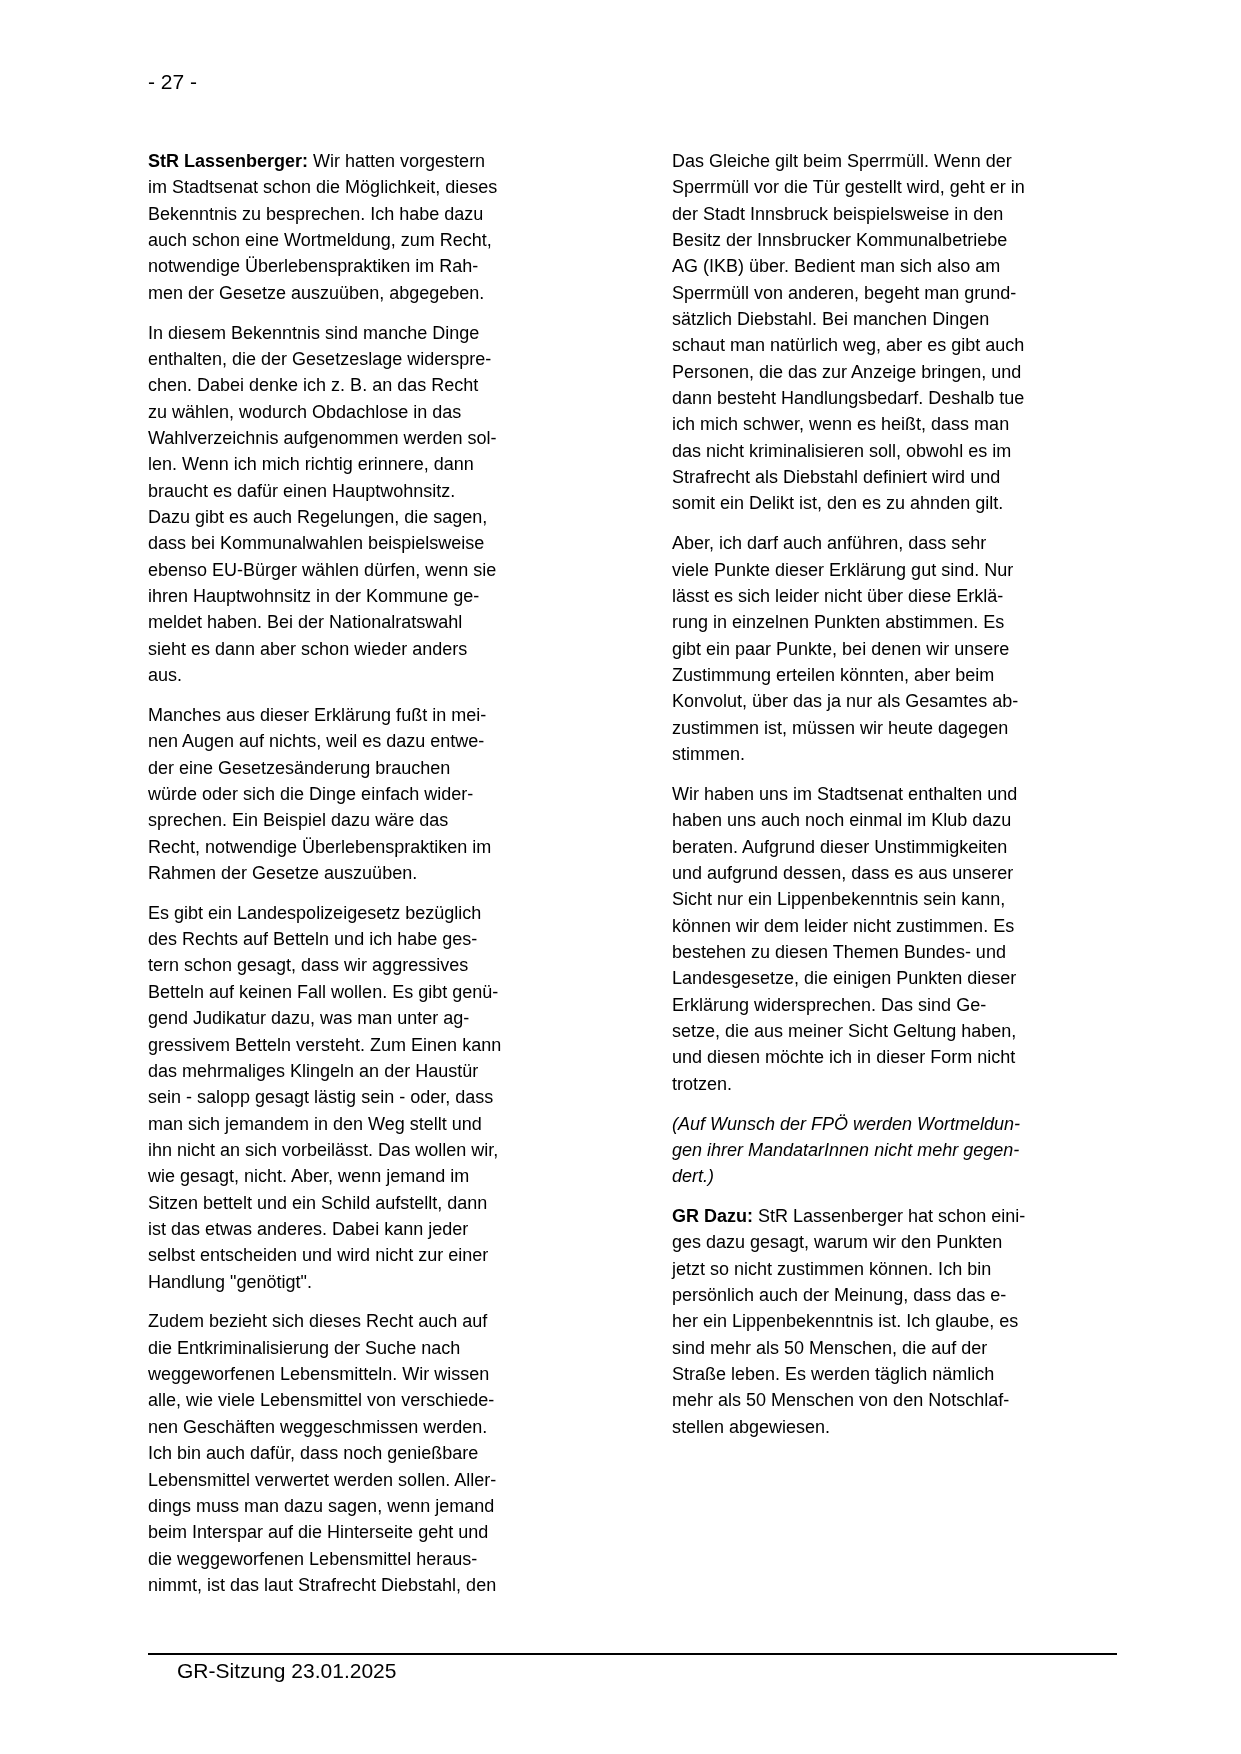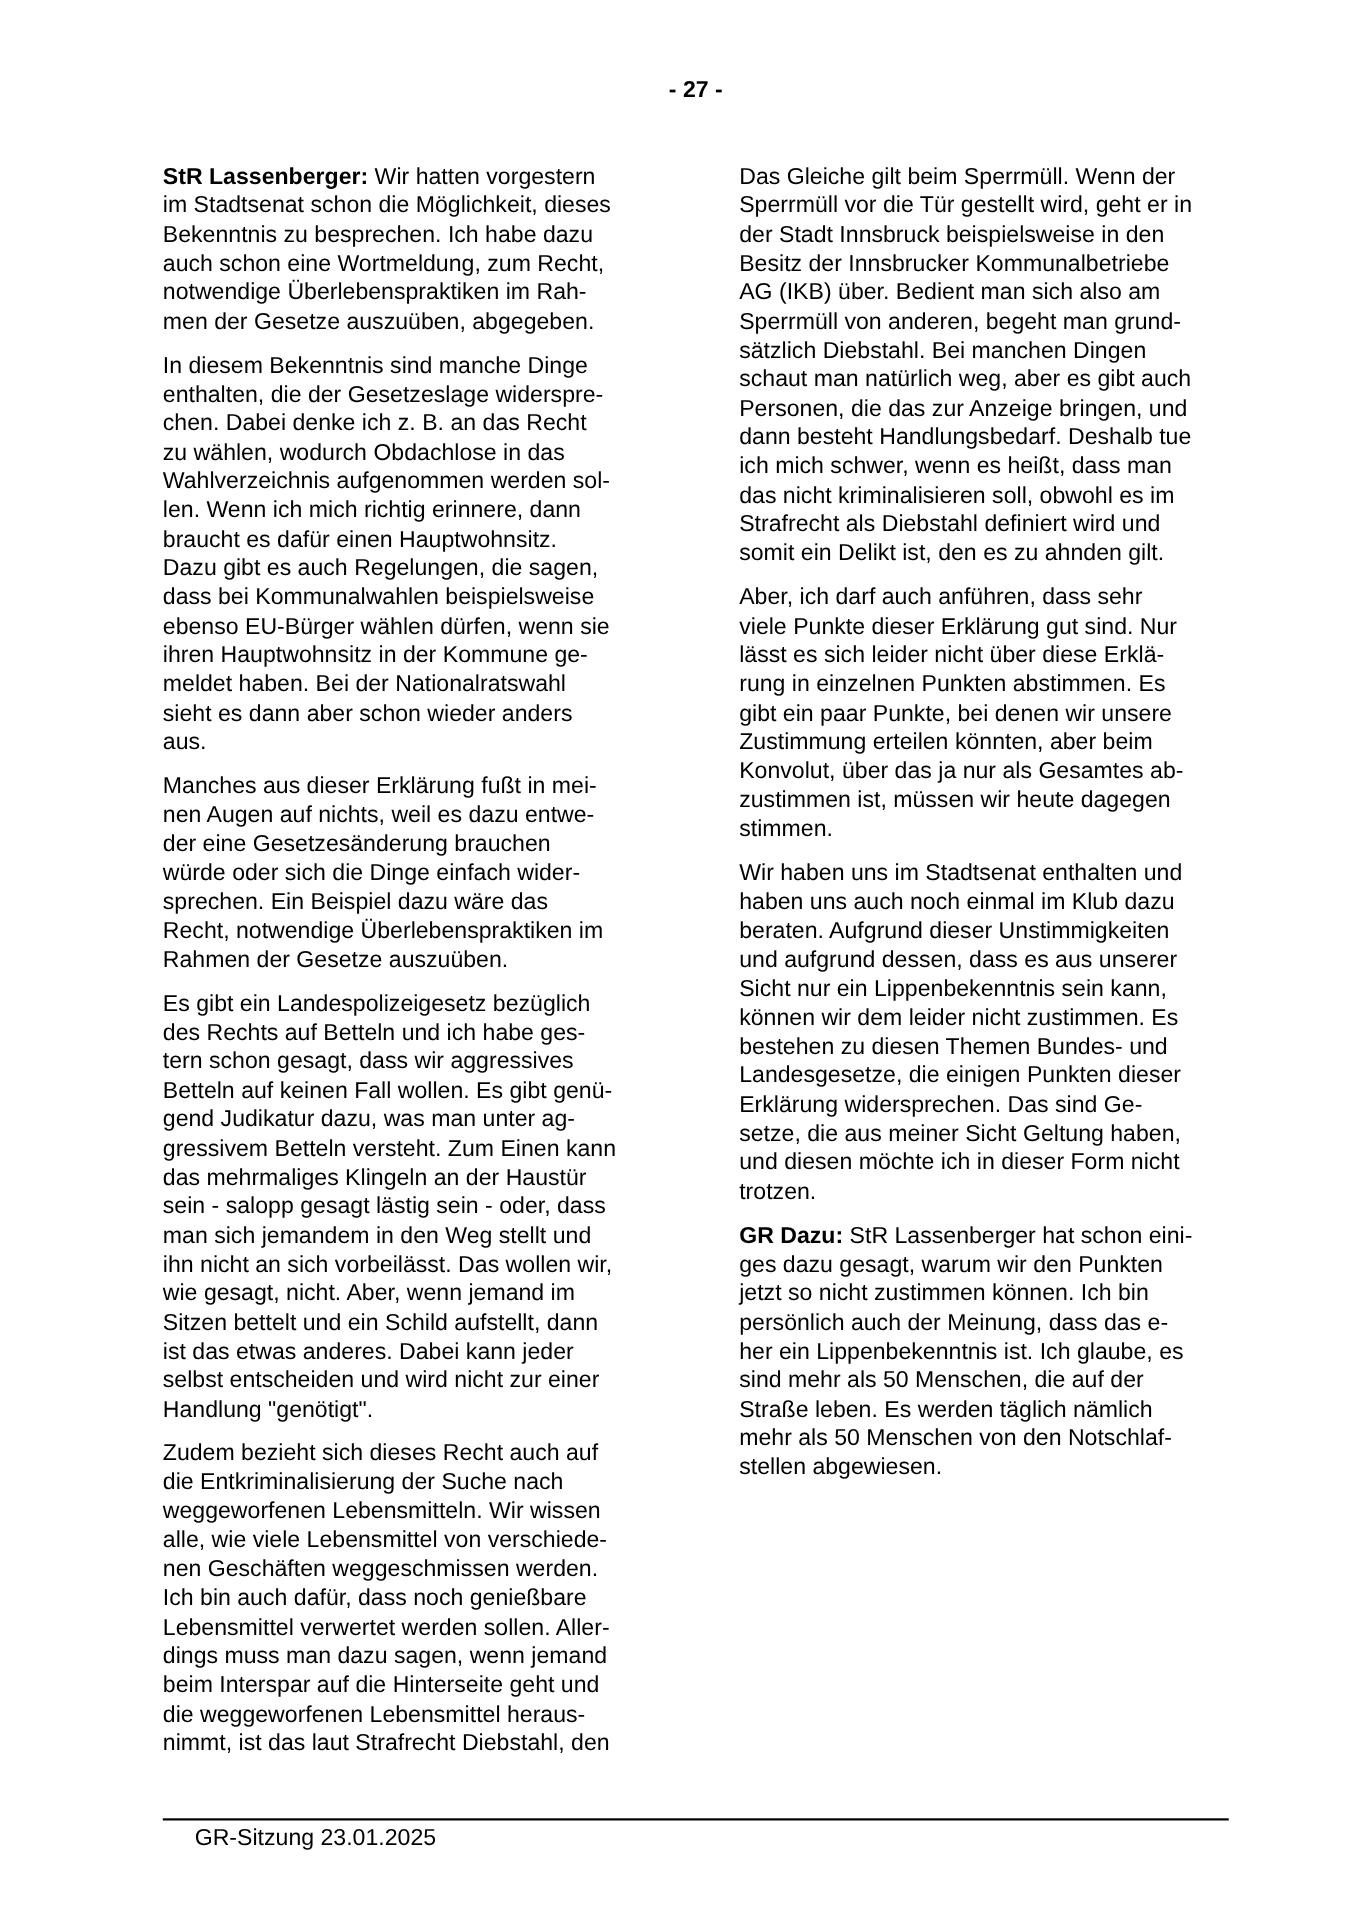--- a/index.html
+++ b/index.html
@@ -10,41 +10,39 @@
     color: #000000;
     font-family: "Liberation Sans", sans-serif;
     position: relative;
     overflow: hidden;
   }
   .page-number {
     position: absolute;
     top: 70px;
     left: 148px;
     width: 969px;
-    text-align: center;
     font-size: 21px;
     line-height: 24px;
-    font-weight: bold;
   }
   .columns {
     position: absolute;
     top: 148px;
     left: 148px;
     width: 1004px;
   }
   .col {
     position: absolute;
     top: 0;
     width: 480px;
   }
   .col-left  { left: 0; }
   .col-right { left: 524px; }
   .para {
     margin: 0 0 13.5px 0;
-    font-size: 21px;
+    font-size: 18px;
     line-height: 26.35px;
     white-space: pre-line;
     text-align: left;
   }
   .para.italic { font-style: italic; }
   .para b { font-weight: bold; }
   .footer-rule {
     position: absolute;
     left: 148px;
     top: 1653px;
@@ -151,20 +149,23 @@
 beraten. Aufgrund dieser Unstimmigkeiten
 und aufgrund dessen, dass es aus unserer
 Sicht nur ein Lippenbekenntnis sein kann,
 können wir dem leider nicht zustimmen. Es
 bestehen zu diesen Themen Bundes- und
 Landesgesetze, die einigen Punkten dieser
 Erklärung widersprechen. Das sind Ge-
 setze, die aus meiner Sicht Geltung haben,
 und diesen möchte ich in dieser Form nicht
 trotzen.</span></p>
+      <p class="para italic"><span>(Auf Wunsch der FPÖ werden Wortmeldun-
+gen ihrer MandatarInnen nicht mehr gegen-
+dert.)</span></p>
       <p class="para"><b>GR Dazu: </b><span>StR Lassenberger hat schon eini-
 ges dazu gesagt, warum wir den Punkten
 jetzt so nicht zustimmen können. Ich bin
 persönlich auch der Meinung, dass das e-
 her ein Lippenbekenntnis ist. Ich glaube, es
 sind mehr als 50 Menschen, die auf der
 Straße leben. Es werden täglich nämlich
 mehr als 50 Menschen von den Notschlaf-
 stellen abgewiesen.</span></p>
     </div>

